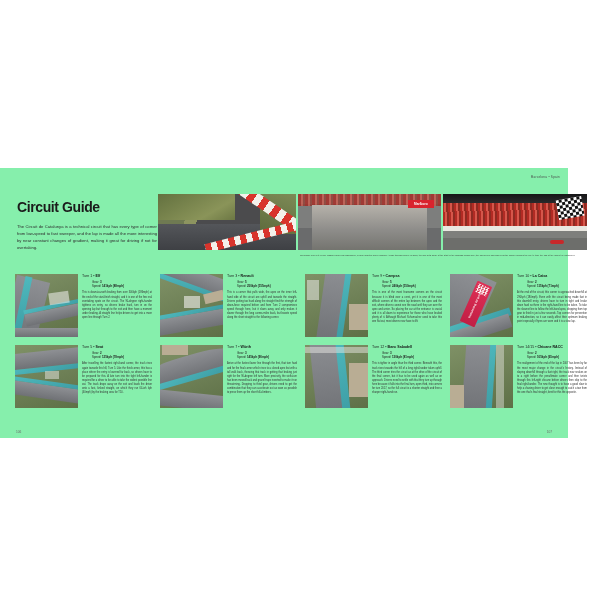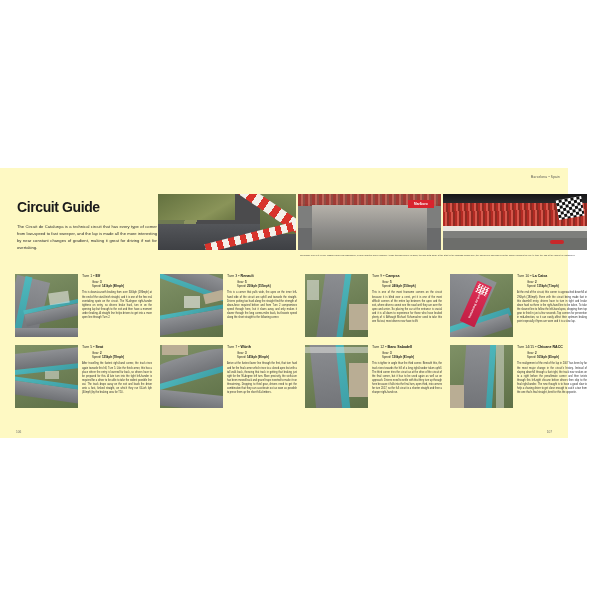--- a/index.html
+++ b/index.html
@@ -1,18 +1,18 @@
 <!DOCTYPE html>
 <html><head>
 <meta charset="utf-8">
 <style>
   html,body{margin:0;padding:0;background:#ffffff;}
   body{width:600px;height:600px;overflow:hidden;font-family:"Liberation Sans",sans-serif;}
 
-  .page-spread{position:absolute;left:0;top:168px;width:568px;height:270px;background:#fef9c3;}
+  .page-spread{position:absolute;left:0;top:168px;width:568px;height:270px;background:#86efac;}
 
   
   .running-head{position:absolute;right:8px;top:7px;font-size:3.1px;letter-spacing:.25px;color:#4a4a4a;}
 
   
   .intro{position:absolute;left:17px;top:32px;width:140px;}
   .intro h1{margin:0 0 9px 0;font-size:14px;font-weight:bold;letter-spacing:-.4px;color:#1b1b1b;line-height:1;}
   .intro p{margin:0;font-size:4.15px;line-height:1.72;color:#2e2e2e;text-align:justify;}
 
   

